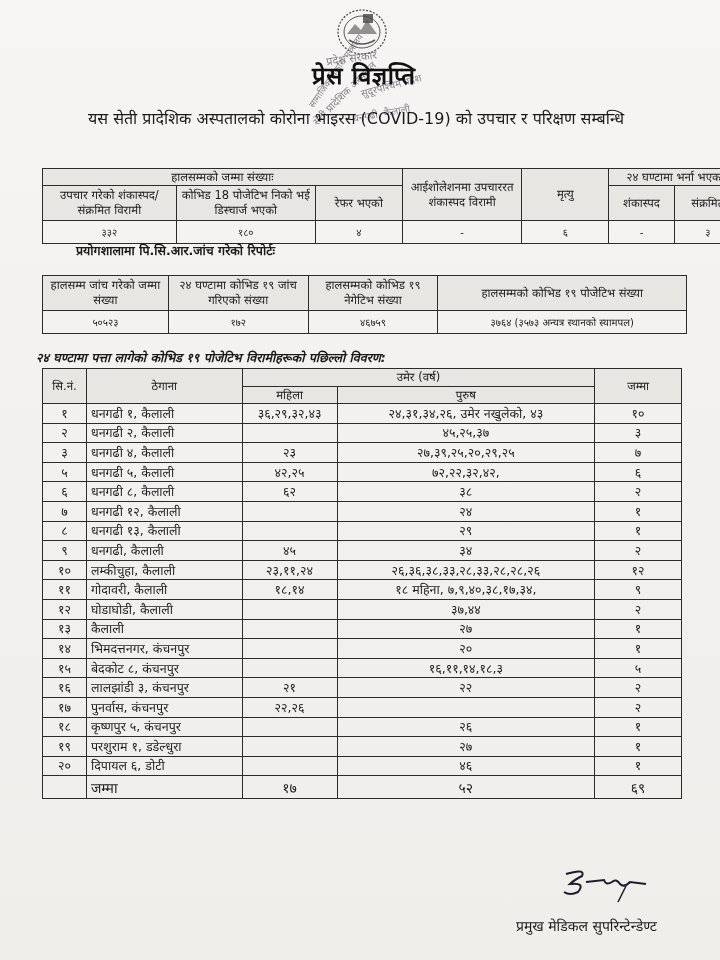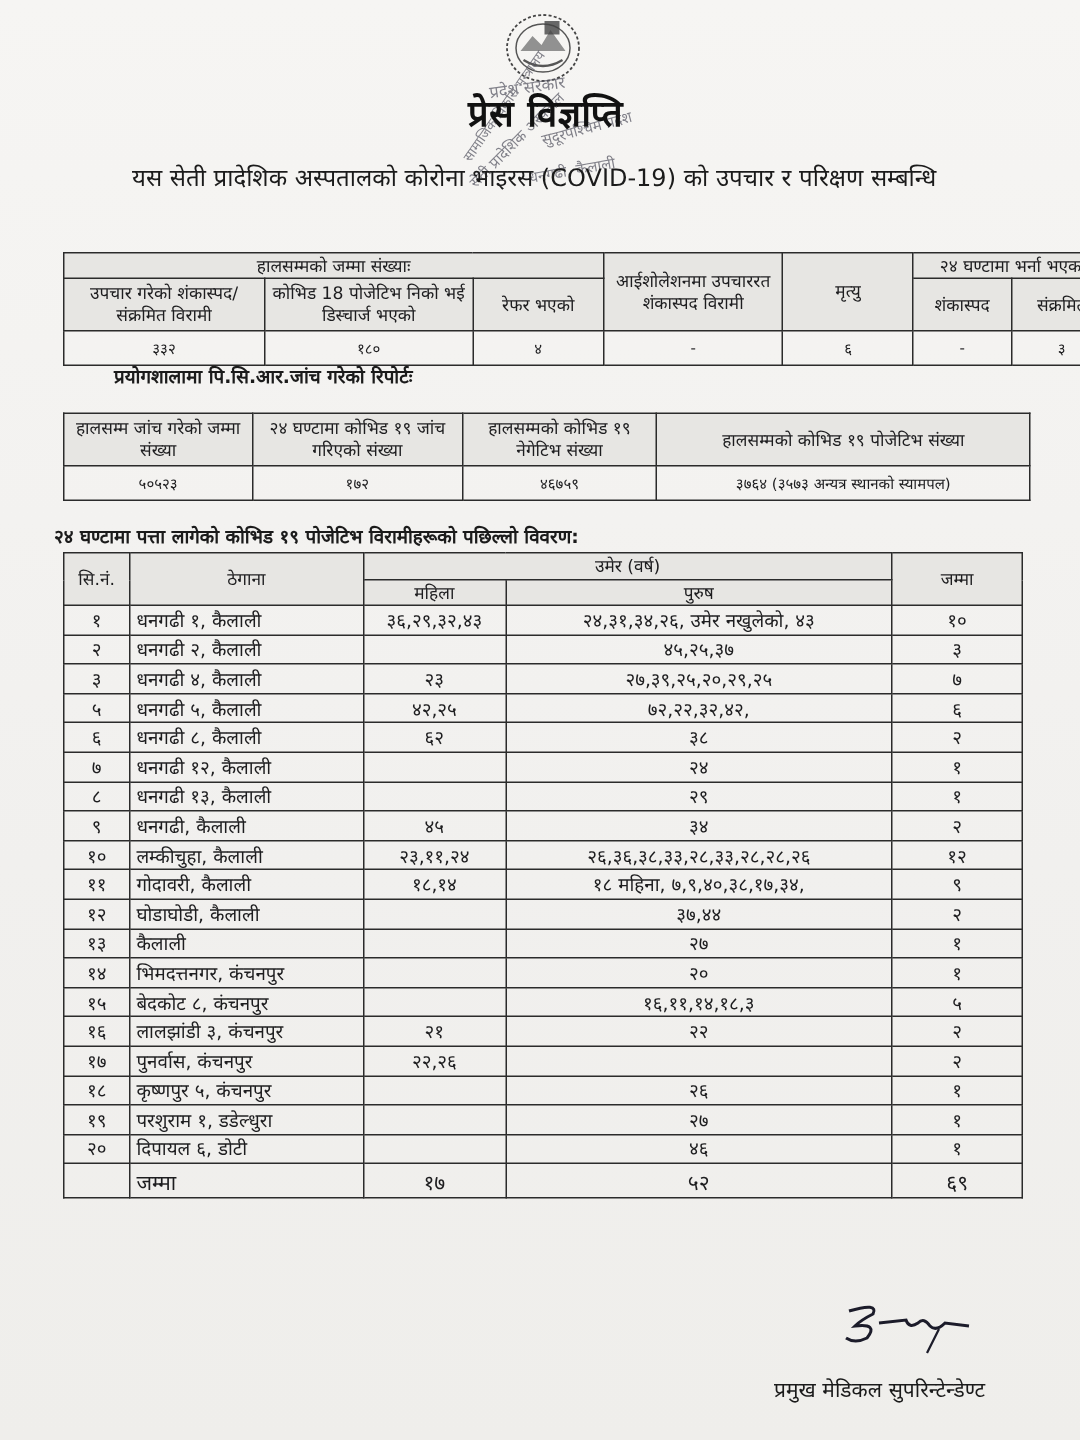--- a/index.html
+++ b/index.html
@@ -127,21 +127,21 @@
     </tr>
     <tr>
       <td>५०५२३</td>
       <td>१७२</td>
       <td>४६७५९</td>
       <td>३७६४ (३५७३ अन्यत्र स्थानको स्यामपल)</td>
     </tr>
   </tbody>
     </table>
 
-  <div class="sec-label" style="left:36px;top:349px;font-weight:bold;">२४ घण्टामा पत्ता लागेको कोभिड १९ पोजेटिभ विरामीहरूको पछिल्लो विवरण:</div>
+  <div class="sec-label" style="left:36px;top:349px;font-weight:bold;font-style:italic;">२४ घण्टामा पत्ता लागेको कोभिड १९ पोजेटिभ विरामीहरूको पछिल्लो विवरण:</div>
   <table id="t3">
     <colgroup>
       <col style="width:44px">
         <col style="width:156px">
         <col style="width:95px">
         <col style="width:258px">
         <col style="width:87px">
     </colgroup>
     <thead>
       <tr>

